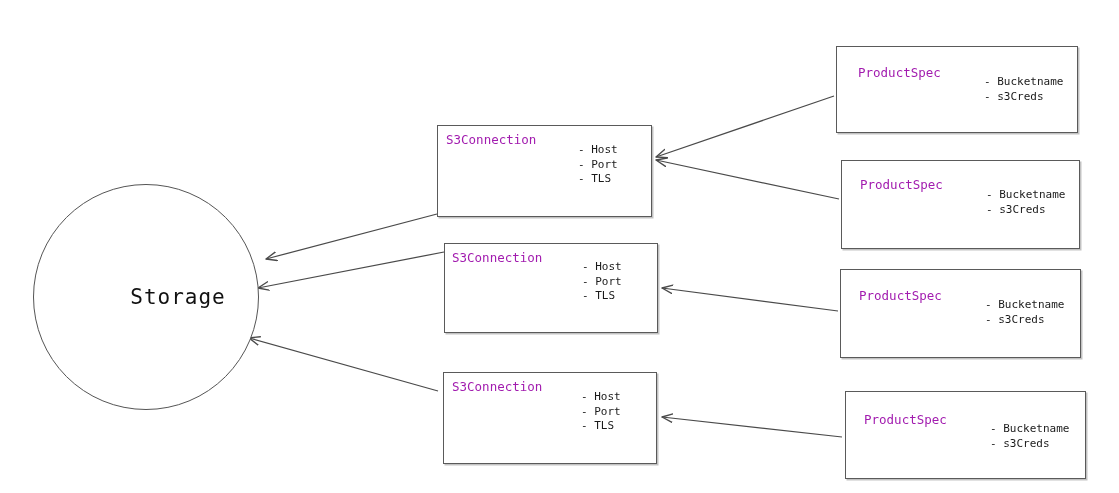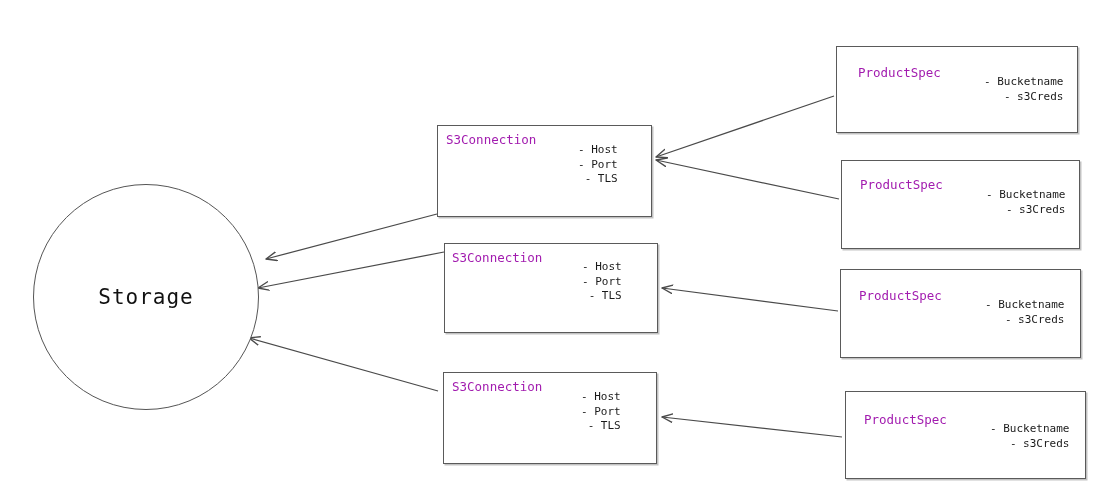--- a/index.html
+++ b/index.html
@@ -35,35 +35,35 @@
     color: #a21caf;
     white-space: nowrap;
     letter-spacing: 0px;
   }
   .node-fields {
     position: absolute;
     font-size: 11px;
     line-height: 14.5px;
     color: #1a1a1a;
     white-space: nowrap;
-    text-align: right;
   }
   .circle-node {
     position: absolute;
     box-sizing: border-box;
     border: 1.4px solid #555555;
     border-radius: 50%;
     background: #ffffff;
   }
   .circle-label {
     position: absolute;
     font-size: 21px;
     color: #111111;
     white-space: nowrap;
     letter-spacing: 1px;
+    margin-left: 32px;
   }
 </style>
 </head>
 <body>
 
 <div id="canvas">
 
   <svg class="layer" viewBox="0 0 1119 493">
     <defs>
       <marker id="ah" markerWidth="14" markerHeight="14" refX="11" refY="5.2" orient="auto" markerUnits="userSpaceOnUse">

